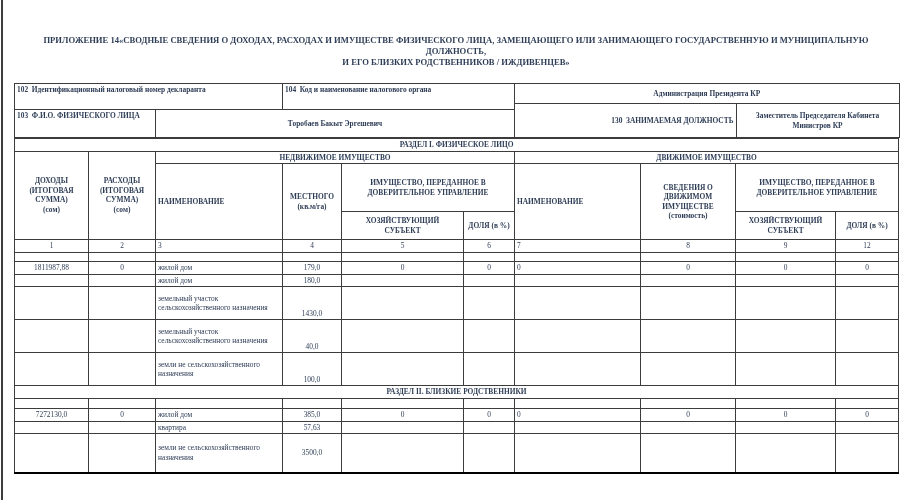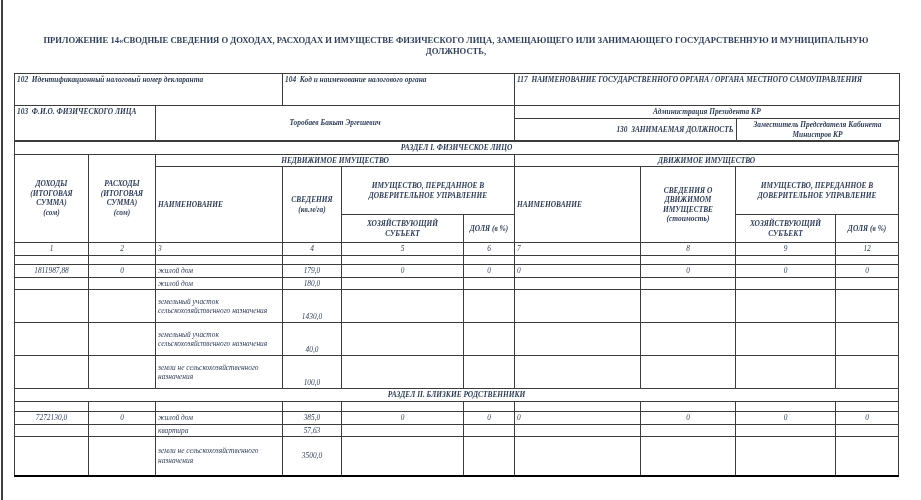--- a/index.html
+++ b/index.html
@@ -13,21 +13,21 @@
   .page { position: relative; width: 787px; height: 500px; background: #fff; }
   .edge-line {
     position: absolute; left: 1px; top: 0;
     width: 2px; height: 500px; background: #3d3d3d;
   }
   .title-block {
     position: absolute; left: 14px; top: 35px; width: 884px;
     text-align: center; font-weight: bold;
     font-size: 8.6px; line-height: 11px;
   }
-  .content { position: absolute; left: 14px; top: 73px; width: 884px; font-style: italic; }
+  .content { position: absolute; left: 14px; top: 83px; width: 884px; }
   table { border-collapse: collapse; table-layout: fixed; }
   td {
     border: 1px solid #3c3c3c;
     padding: 1px 2px;
     font-size: 7.4px; line-height: 9.5px;
     vertical-align: middle; text-align: center;
     overflow: hidden; word-wrap: break-word;
   }
   .info-wrap { display: flex; align-items: stretch; }
   .t-info-left { width: 500px; }
@@ -47,20 +47,21 @@
   tr.h33 { height: 33px; } tr.h39 { height: 39px; } tr.h10 { height: 10px; }
 </style>
 </head>
 <body>
 
 <div class="page">
   <div class="edge-line"></div>
 
   <div class="title-block">
     <div>ПРИЛОЖЕНИЕ 14«СВОДНЫЕ СВЕДЕНИЯ О ДОХОДАХ, РАСХОДАХ И ИМУЩЕСТВЕ ФИЗИЧЕСКОГО ЛИЦА, ЗАМЕЩАЮЩЕГО ИЛИ ЗАНИМАЮЩЕГО ГОСУДАРСТВЕННУЮ И МУНИЦИПАЛЬНУЮ ДОЛЖНОСТЬ,</div>
+    <div>И ЕГО БЛИЗКИХ РОДСТВЕННИКОВ / ИЖДИВЕНЦЕВ»</div>
   </div>
 
   <div class="content">
 
     <div class="info-wrap">
       <table class="t-info-left">
         <colgroup>
             <col style="width:141px">
             <col style="width:127px">
             <col style="width:232px">
@@ -75,23 +76,20 @@
           <td colspan="2" class="val">Торобаев Бакыт Эргешевич</td>
         </tr>
       </tbody>
         </table>
       <table class="t-info-right">
         <colgroup>
             <col style="width:221px">
             <col style="width:163px">
           </colgroup>
         <tbody>
-            <tr class="h32">
-          <td colspan="2" class="lbl noleft">117&nbsp;&nbsp;НАИМЕНОВАНИЕ ГОСУДАРСТВЕННОГО ОРГАНА / ОРГАНА МЕСТНОГО САМОУПРАВЛЕНИЯ</td>
-        </tr>
         <tr class="h13">
           <td colspan="2" class="val noleft">Администрация Президента КР</td>
         </tr>
         <tr class="h22">
           <td class="lblmid noleft">130&nbsp;&nbsp;ЗАНИМАЕМАЯ ДОЛЖНОСТЬ</td>
           <td class="val">Заместитель Председателя Кабинета Министров КР</td>
         </tr>
       </tbody>
         </table>
     </div>
@@ -123,21 +121,21 @@
         <td rowspan="3" class="hdr">РАСХОДЫ
 (ИТОГОВАЯ
 СУММА)
 (сом)</td>
         <td colspan="4" class="hdr">НЕДВИЖИМОЕ ИМУЩЕСТВО</td>
         <td colspan="4" class="hdr">ДВИЖИМОЕ ИМУЩЕСТВО</td>
       </tr>
 
       <tr class="h48">
         <td rowspan="2" class="hdr al">НАИМЕНОВАНИЕ</td>
-        <td rowspan="2" class="hdr">СВЕДЕНИЯ
+        <td rowspan="2" class="hdr">МЕСТНОГО
 (кв.м/га)</td>
         <td colspan="2" class="hdr">ИМУЩЕСТВО, ПЕРЕДАННОЕ В
 ДОВЕРИТЕЛЬНОЕ УПРАВЛЕНИЕ</td>
         <td rowspan="2" class="hdr al">НАИМЕНОВАНИЕ</td>
         <td rowspan="2" class="hdr">СВЕДЕНИЯ О
 ДВИЖИМОМ
 ИМУЩЕСТВЕ
 (стоимость)</td>
         <td colspan="2" class="hdr">ИМУЩЕСТВО, ПЕРЕДАННОЕ В
 ДОВЕРИТЕЛЬНОЕ УПРАВЛЕНИЕ</td>

